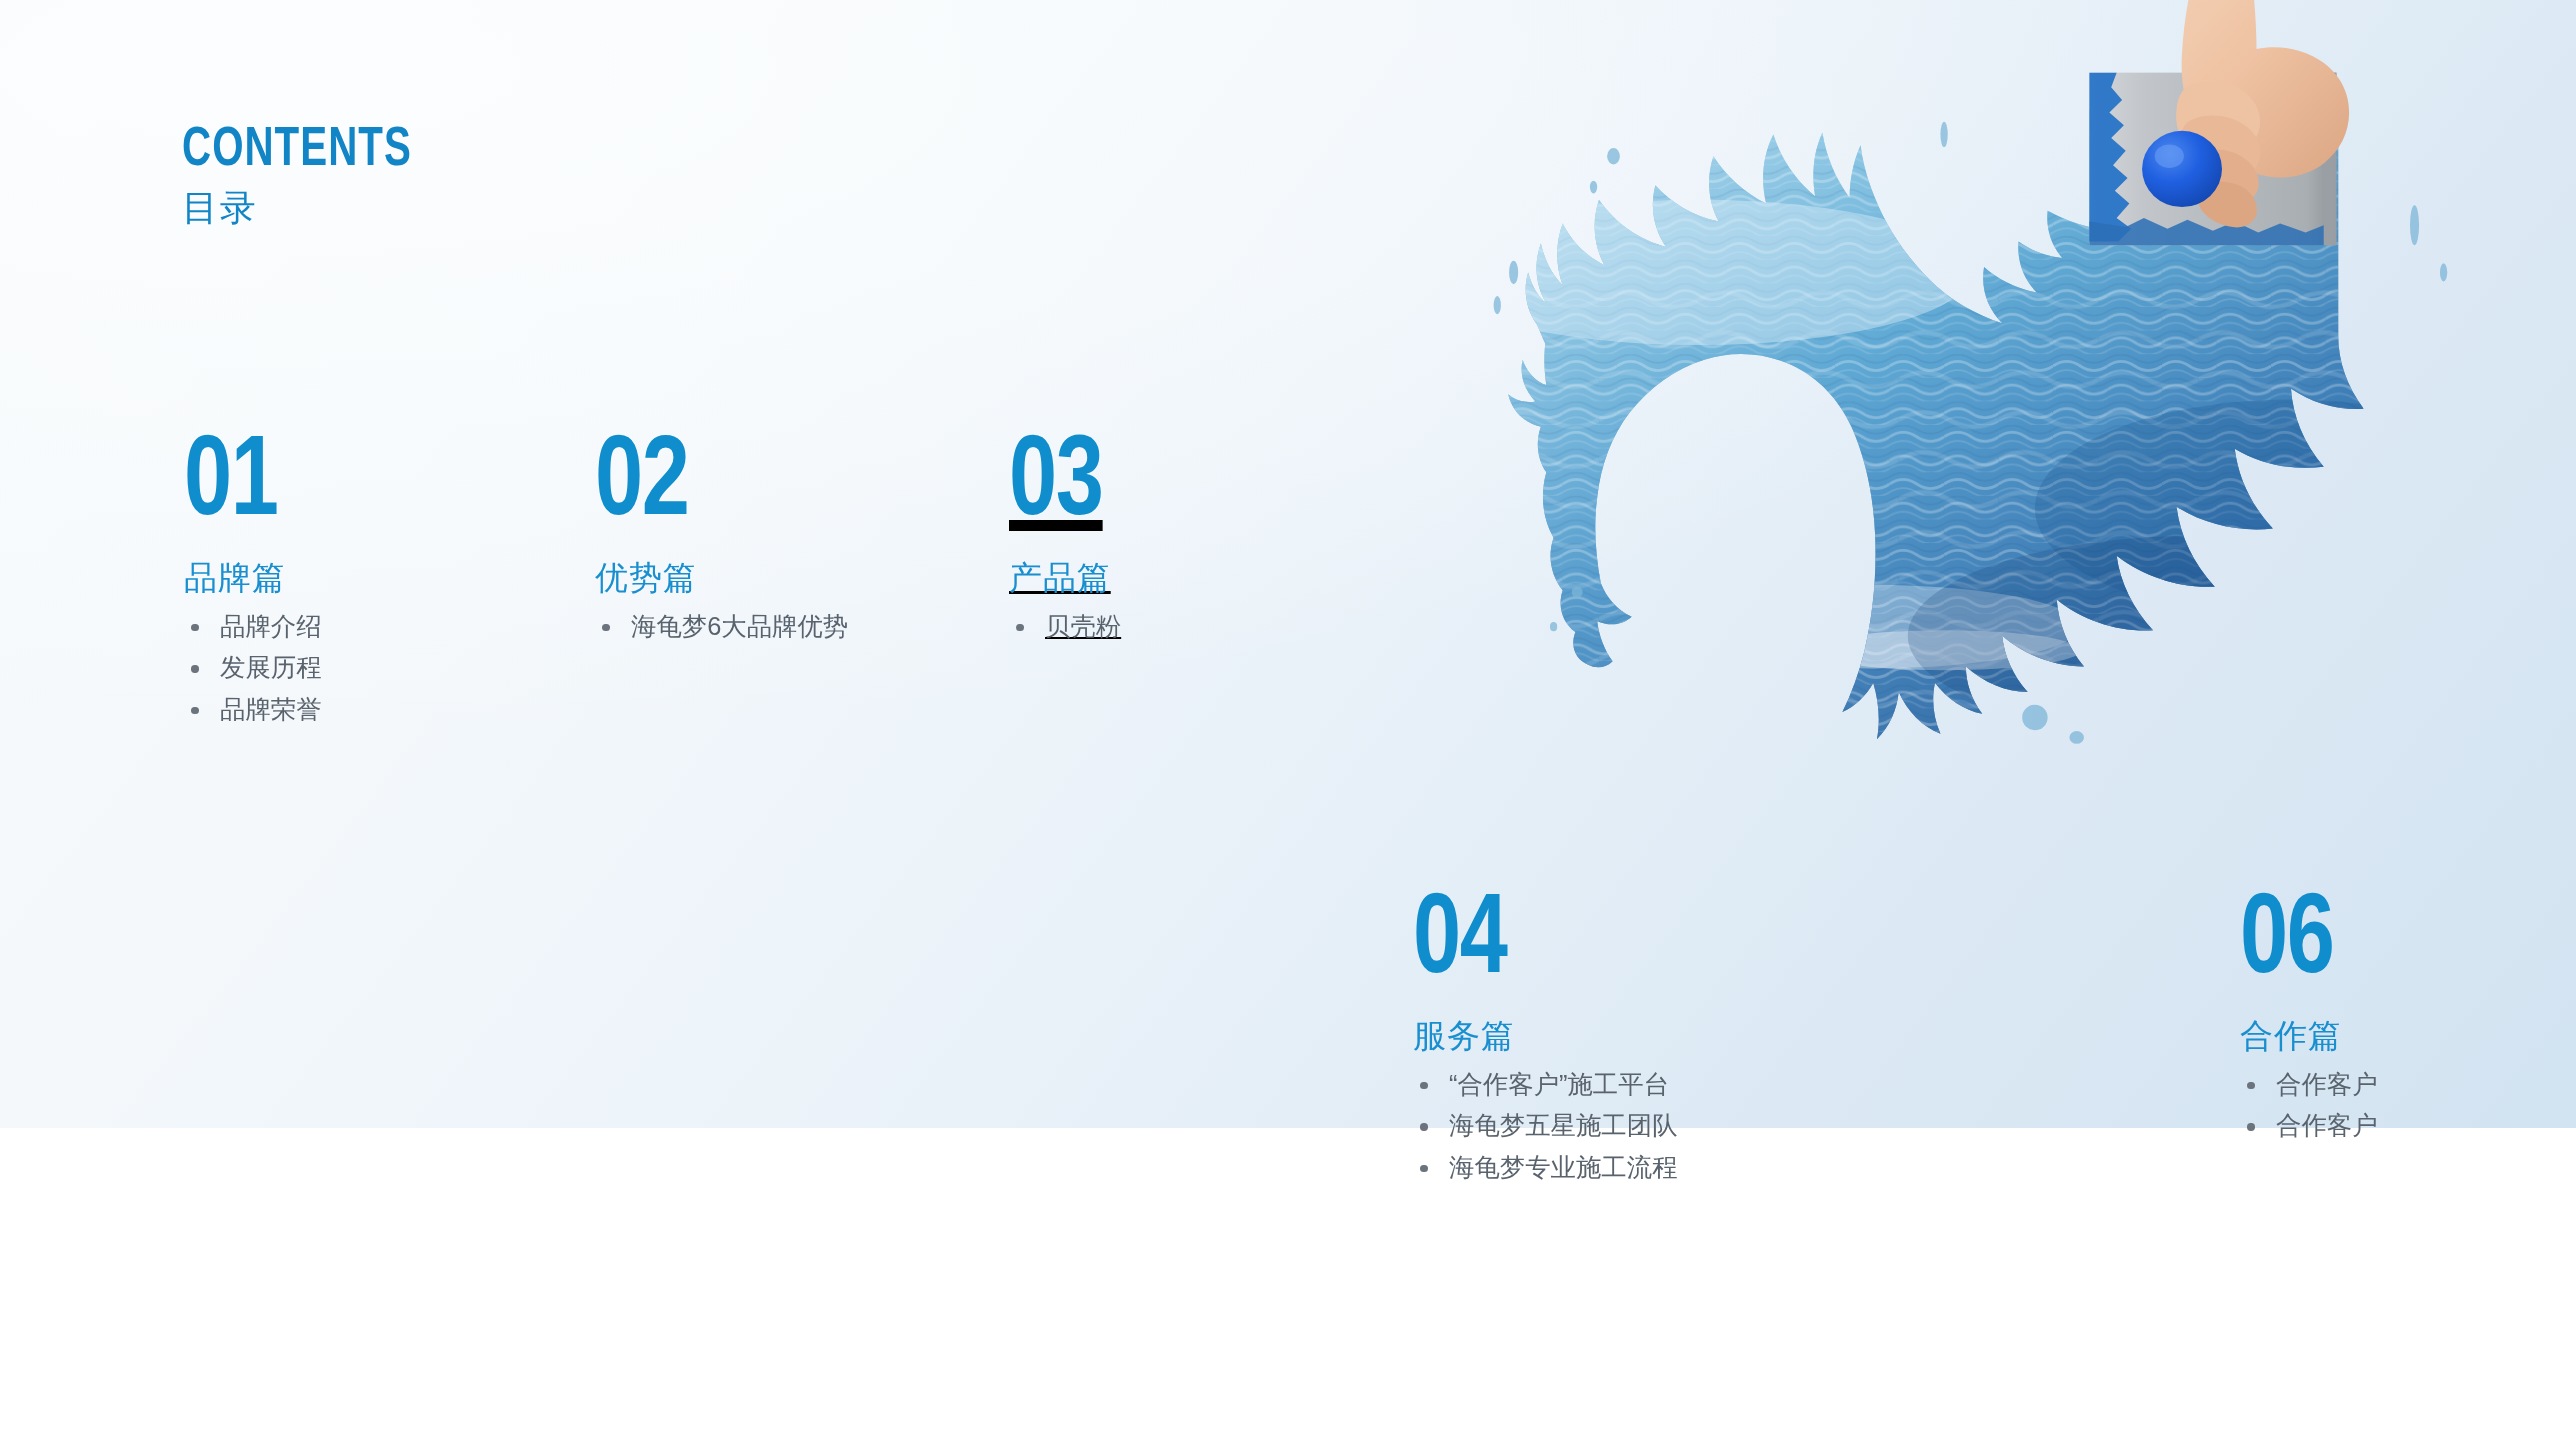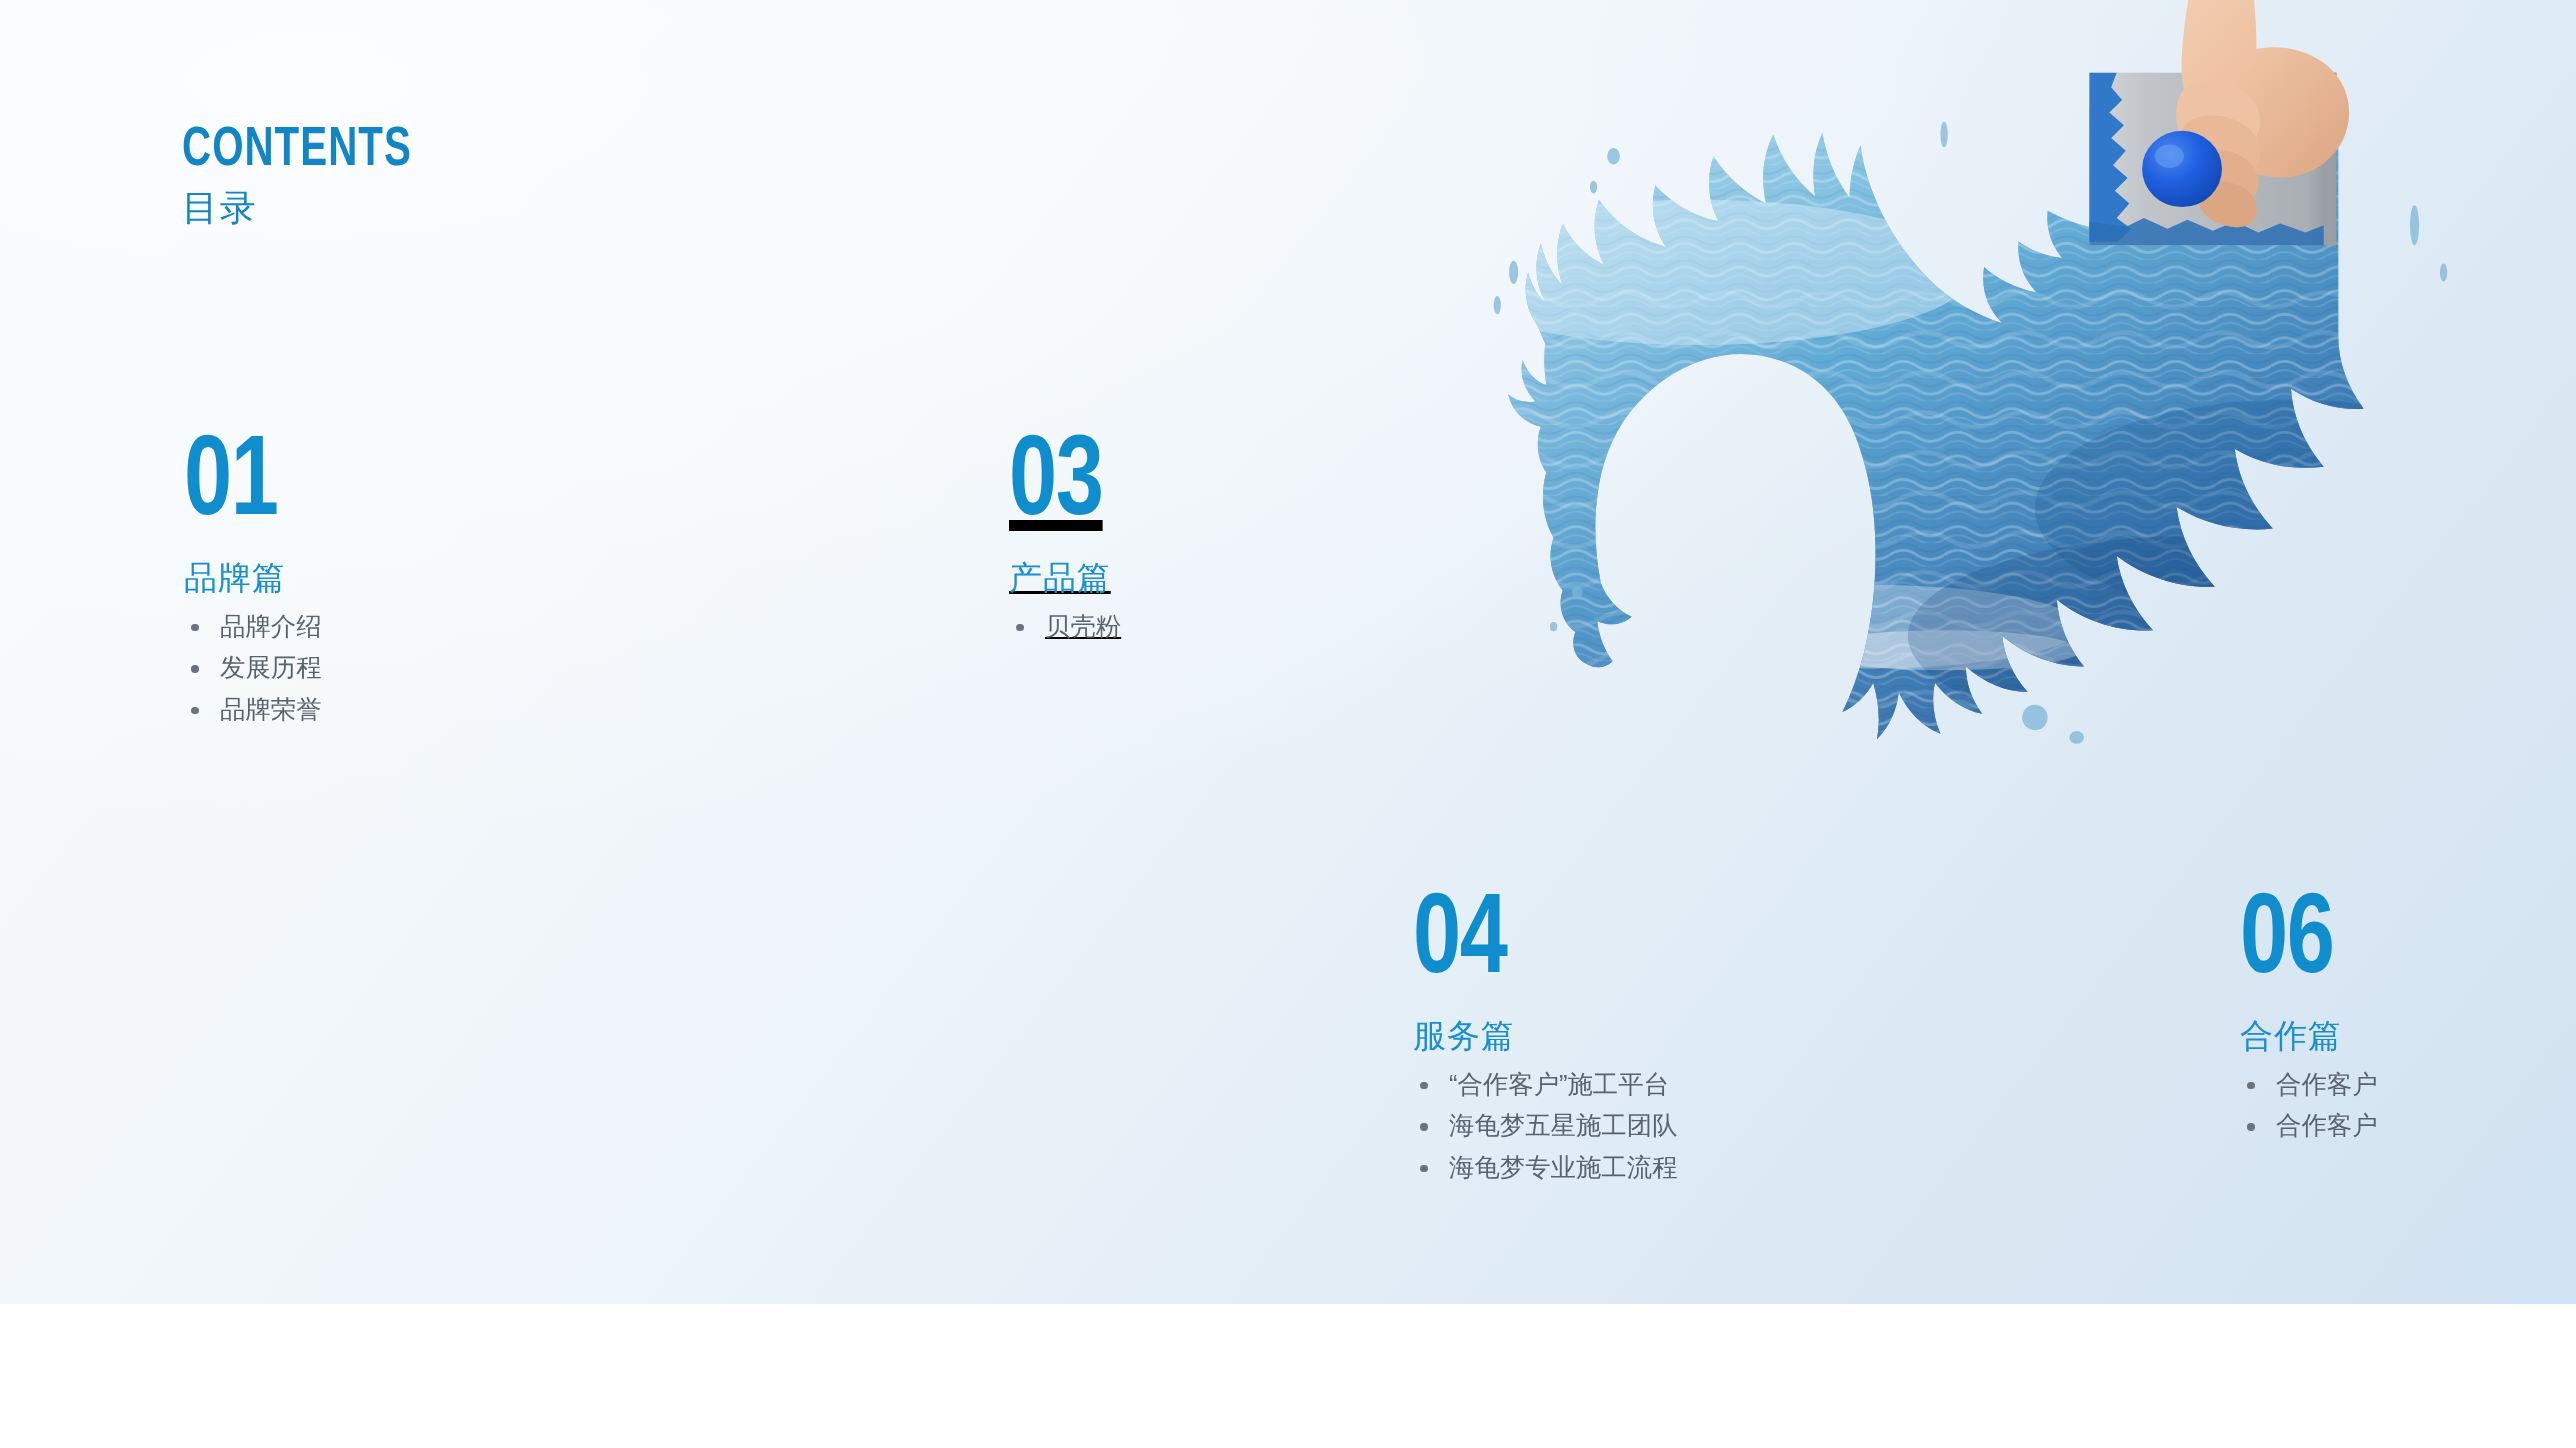--- a/index.html
+++ b/index.html
@@ -3,21 +3,21 @@
 <meta charset="utf-8">
 <style>
   * { margin:0; padding:0; box-sizing:border-box; }
   html, body {
     width:2576px; height:1448px;
     overflow:hidden;
     font-family:"Liberation Sans","DejaVu Sans",sans-serif;
   }
   .slide {
     position:relative;
-    width:2576px; height:1304px;
+    width:2576px; height:1128px;
     background:
       radial-gradient(ellipse 140% 110% at 12% 6%, #fbfdfe 0%, rgba(251,253,254,0) 55%),
       linear-gradient(128deg, #f7fafc 0%, #f4f8fb 26%, #eaf2f9 52%, #dce9f4 76%, #d2e3f1 100%);
   }
 
   
   .header { position:absolute; left:182px; top:118px; }
   .contents-title {
     font-size:56px;
     font-weight:bold;
@@ -306,20 +306,27 @@
   <div class="section" id="sec-01">
     <div class="sec-num">01</div>
     <div class="sec-title gap-title">品牌篇</div>
     <ul class="sec-list gap-list">
       <li><span class="bullet"></span><span>品牌介绍</span></li>
       <li><span class="bullet"></span><span>发展历程</span></li>
       <li><span class="bullet"></span><span>品牌荣誉</span></li>
     </ul>
   </div>
 
+  <div class="section" id="sec-02">
+    <div class="sec-num">02</div>
+    <div class="sec-title gap-title">优势篇</div>
+    <ul class="sec-list gap-list">
+      <li><span class="bullet"></span><span>海龟梦6大品牌优势</span></li>
+    </ul>
+  </div>
 
   <div class="section" id="sec-03">
     <div class="sec-num">03</div>
     <div class="sec-title gap-title">产品篇</div>
     <ul class="sec-list gap-list">
       <li><span class="bullet"></span><span>贝壳粉</span></li>
     </ul>
   </div>
 
   <div class="section" id="sec-04">

